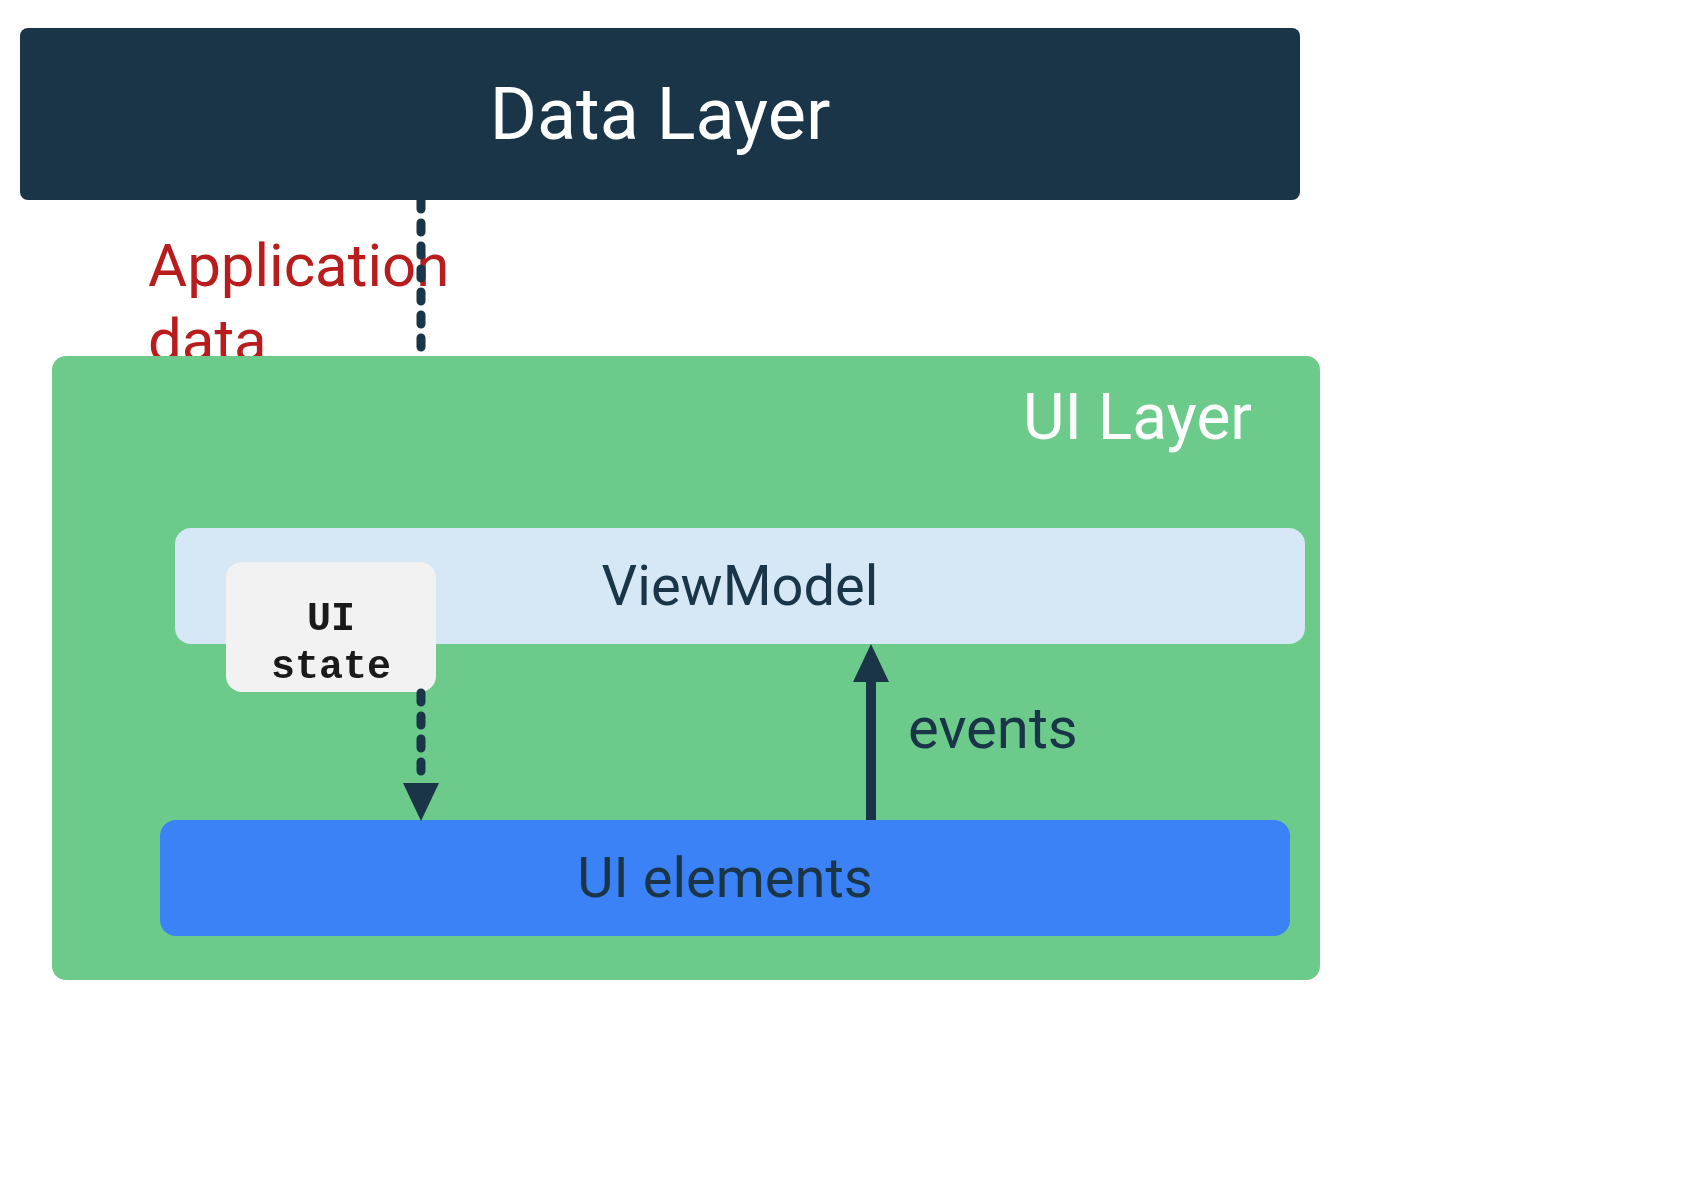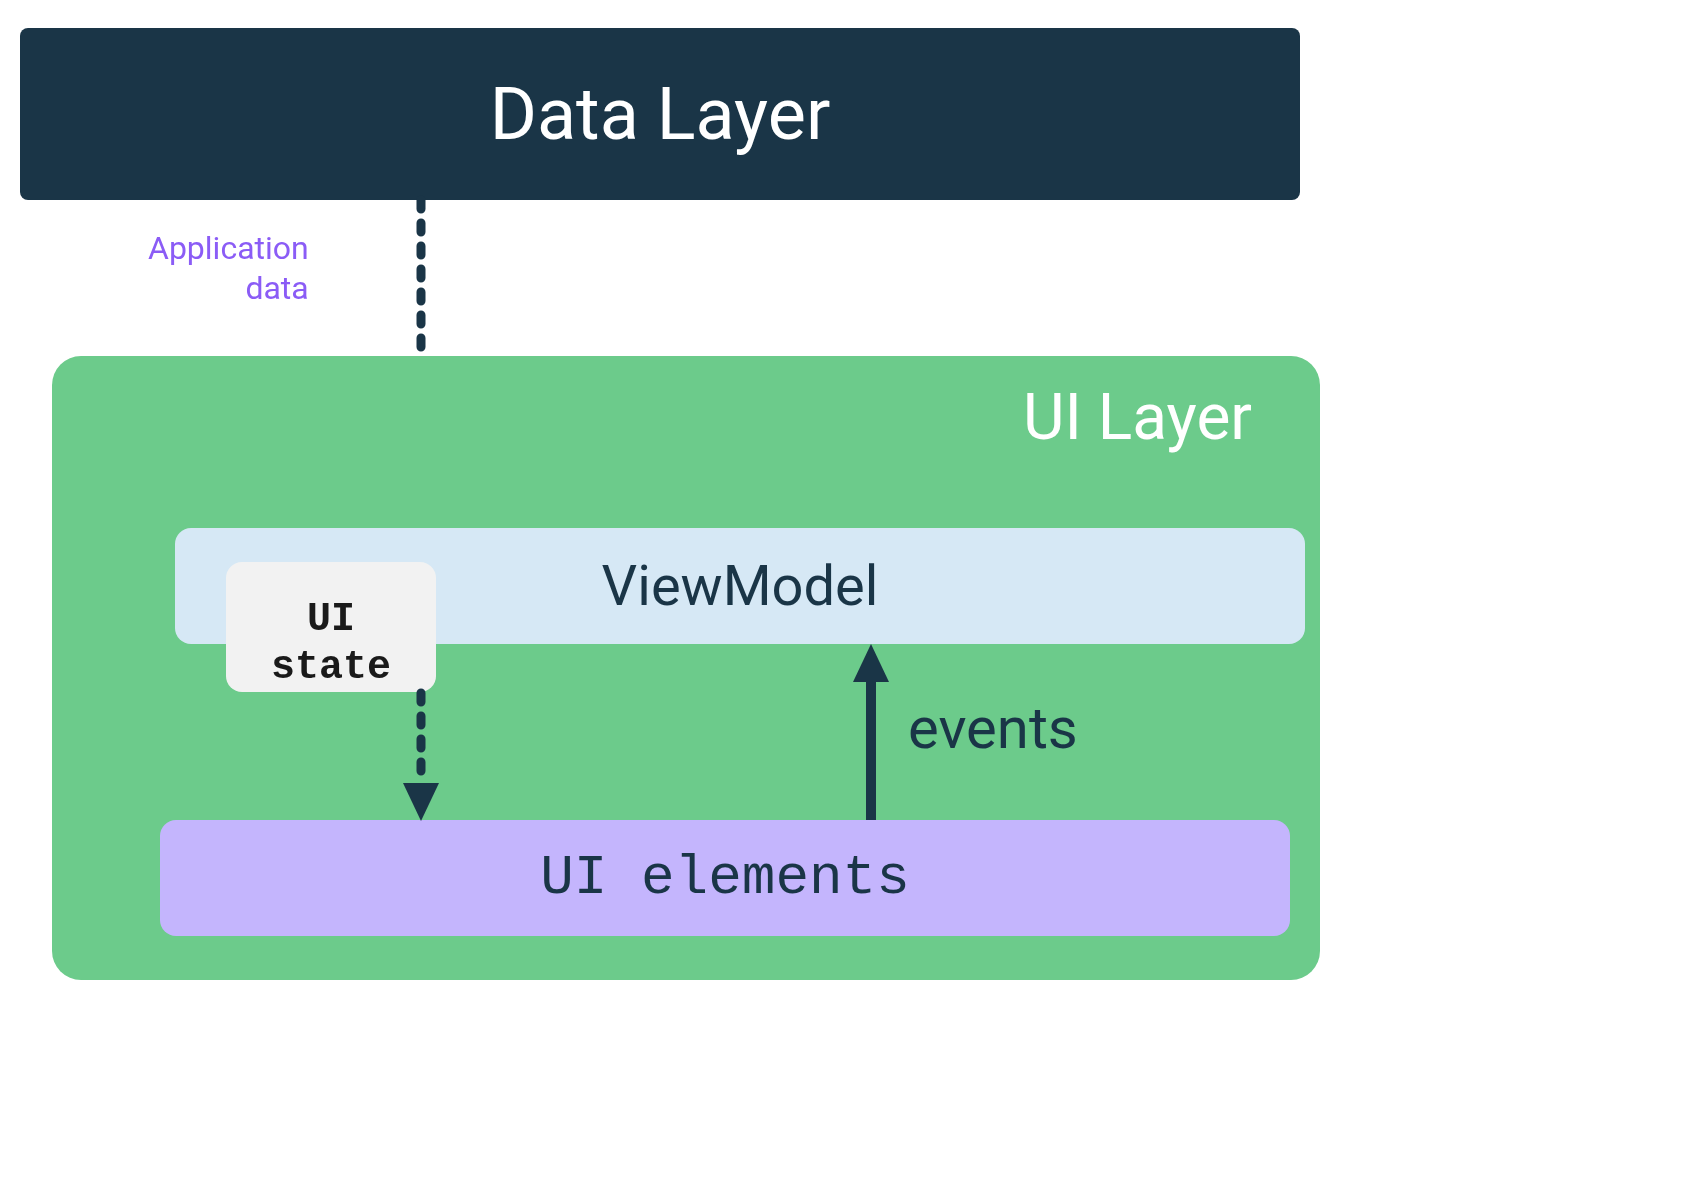--- a/index.html
+++ b/index.html
@@ -25,34 +25,33 @@
       align-items: center;
       justify-content: center;
       font-size: 72px;
       font-weight: 400;
       margin-top: 8px;
     }
     .application-data-label {
       position: absolute;
       top: 228px;
       left: 148px;
-      color: #8b5cf6;
-      font-size: 32px;
+      color: #b91c1c;
+      font-size: 60px;
       font-weight: 400;
-      text-align: right;
       line-height: 1.25;
     }
     .ui-layer-box {
       position: absolute;
       top: 356px;
       left: 52px;
       width: 1268px;
       height: 624px;
       background: #6ccb8b;
-      border-radius: 29px;
+      border-radius: 14px;
       padding: 28px 60px 48px 40px;
     }
     .ui-layer-title {
       position: absolute;
       top: 24px;
       right: 68px;
       color: #ffffff;
       font-size: 64px;
       font-weight: 400;
     }
@@ -89,29 +88,28 @@
       font-weight: bold;
       text-align: center;
       line-height: 1.2;
     }
     .ui-elements-box {
       position: absolute;
       top: 464px;
       left: 108px;
       width: 1130px;
       height: 116px;
-      background: #c4b5fd;
+      background: #3b82f6;
       border-radius: 16px;
       display: flex;
       align-items: center;
       justify-content: center;
       color: #1a3547;
       font-size: 56px;
       font-weight: 400;
-      font-family: Liberation Mono, monospace;
     }
     .events-label {
       position: absolute;
       top: 338px;
       left: 856px;
       color: #1a3547;
       font-size: 58px;
       font-weight: 400;
     }
     .arrow-svg {

